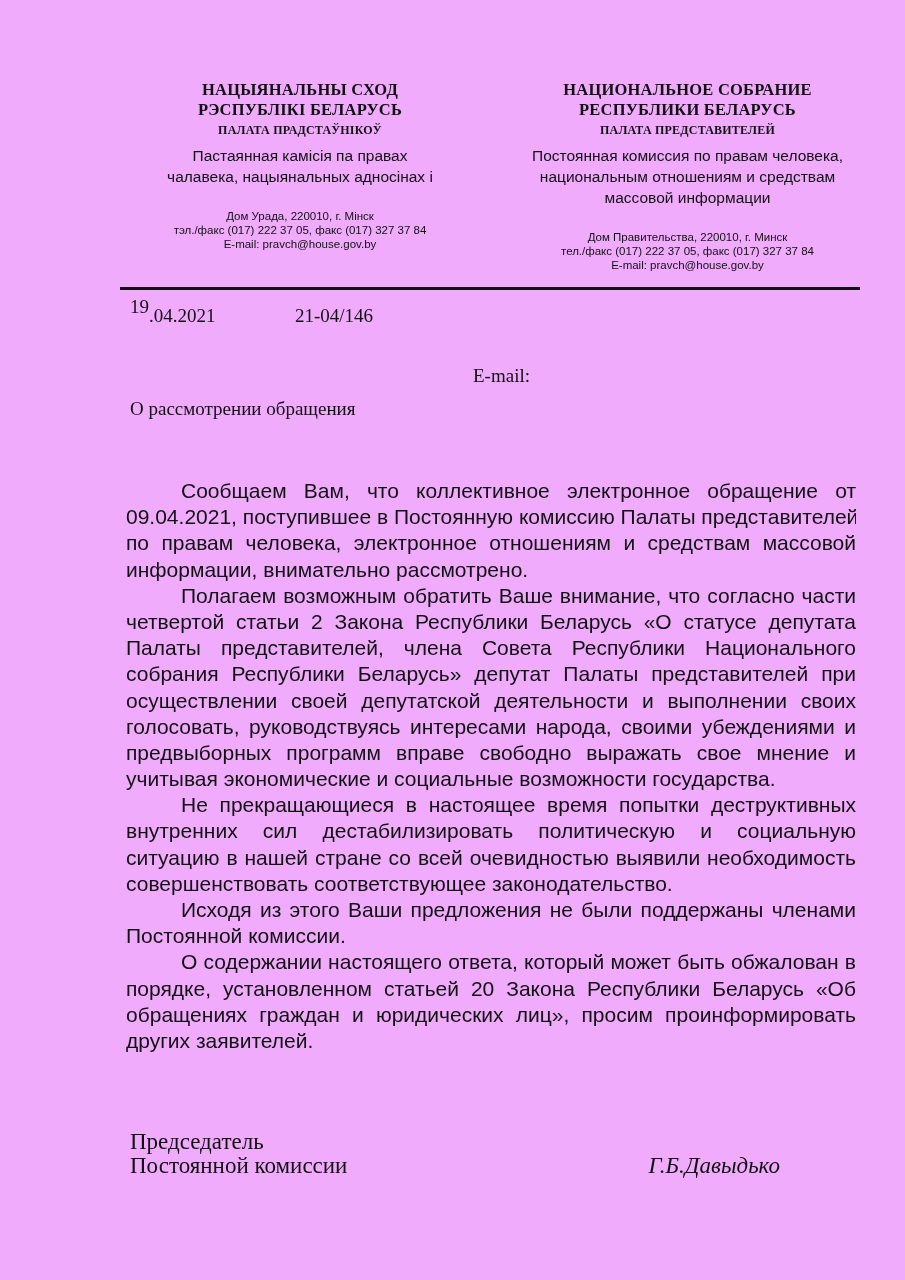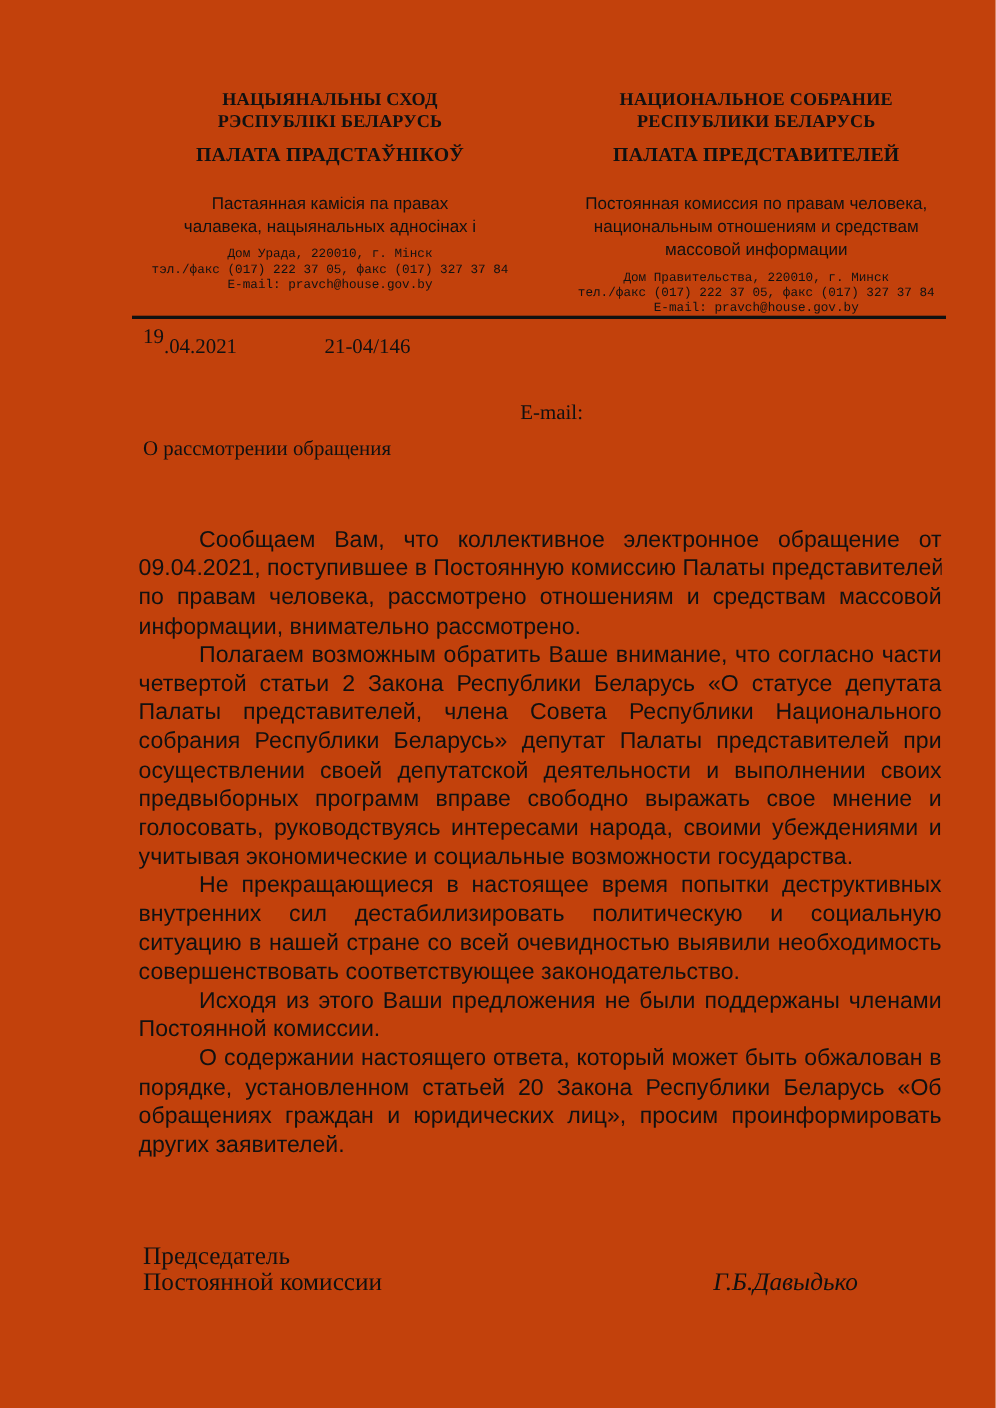--- a/index.html
+++ b/index.html
@@ -1,25 +1,25 @@
 <!DOCTYPE html>
 <html><head>
 <meta charset="utf-8">
 <style>
   html, body { margin: 0; padding: 0; background: #ffffff; }
   body { width: 905px; height: 1280px; position: relative; overflow: hidden; color: #111; }
-  .page { position: absolute; left: 0; top: 0; width: 905px; height: 1280px; background: #c2410c; }
+  .page { position: absolute; left: 0; top: 0; width: 905px; height: 1280px; background: #f0abfc; }
 
   .hdr-col { position: absolute; top: 80px; text-align: center; }
   .hdr-left { left: 130px; width: 340px; }
   .hdr-right { left: 495px; width: 385px; }
   .org { font-family: "Liberation Serif", serif; font-weight: bold; font-size: 16.5px; line-height: 20px; letter-spacing: 0.2px; }
-  .chamber { font-family: "Liberation Serif", serif; font-weight: bold; font-size: 18px; line-height: 20px; margin-top: 10px; letter-spacing: 0.2px; }
-  .committee { font-family: "Liberation Sans", sans-serif; font-size: 15.5px; line-height: 21px; margin-top: 25px; }
-  .contacts { font-family: Liberation Mono, monospace; font-size: 11.5px; line-height: 14px; margin-top: 8px; }
+  .chamber { font-family: "Liberation Serif", serif; font-weight: bold; font-size: 12px; line-height: 20px; letter-spacing: 0.2px; }
+  .committee { font-family: "Liberation Sans", sans-serif; font-size: 15.5px; line-height: 21px; margin-top: 5px; }
+  .contacts { font-family: Liberation Sans, sans-serif; font-size: 11.5px; line-height: 14px; margin-top: 22px; }
 
   .rule { position: absolute; left: 120px; top: 287px; width: 740px; height: 3px; background: #111; }
 
   .ref { position: absolute; top: 305px; left: 130px; font-family: "Liberation Serif", serif; font-size: 19px; }
   .ref .day { position: relative; top: -9px; font-size: 19px; }
   .ref .date-rest { }
   .ref .num { position: absolute; left: 165px; top: 0; white-space: nowrap; }
 
   .email { position: absolute; top: 365px; left: 473px; font-family: "Liberation Serif", serif; font-size: 19px; }
   .subject { position: absolute; top: 398px; left: 130px; font-family: "Liberation Serif", serif; font-size: 19px; }
@@ -80,31 +80,31 @@
   </div>
 
   <div class="email">E-mail:</div>
 
   <div class="subject">О рассмотрении обращения</div>
 
   <div class="body" id="letter-body">
       <div class="para">
         <span class="line indent">Сообщаем Вам, что коллективное электронное обращение от</span>
         <span class="line">09.04.2021, поступившее в Постоянную комиссию Палаты представителей</span>
-        <span class="line">по правам человека, рассмотрено отношениям и средствам массовой</span>
+        <span class="line">по правам человека, электронное отношениям и средствам массовой</span>
         <span class="line last">информации, внимательно рассмотрено.</span>
       </div>
       <div class="para">
         <span class="line indent">Полагаем возможным обратить Ваше внимание, что согласно части</span>
         <span class="line">четвертой статьи 2 Закона Республики Беларусь «О статусе депутата</span>
         <span class="line">Палаты представителей, члена Совета Республики Национального</span>
         <span class="line">собрания Республики Беларусь» депутат Палаты представителей при</span>
         <span class="line">осуществлении своей депутатской деятельности и выполнении своих</span>
+        <span class="line">голосовать, руководствуясь интересами народа, своими убеждениями и</span>
         <span class="line">предвыборных программ вправе свободно выражать свое мнение и</span>
-        <span class="line">голосовать, руководствуясь интересами народа, своими убеждениями и</span>
         <span class="line last">учитывая экономические и социальные возможности государства.</span>
       </div>
       <div class="para">
         <span class="line indent">Не прекращающиеся в настоящее время попытки деструктивных</span>
         <span class="line">внутренних сил дестабилизировать политическую и социальную</span>
         <span class="line">ситуацию в нашей стране со всей очевидностью выявили необходимость</span>
         <span class="line last">совершенствовать соответствующее законодательство.</span>
       </div>
       <div class="para">
         <span class="line indent">Исходя из этого Ваши предложения не были поддержаны членами</span>

